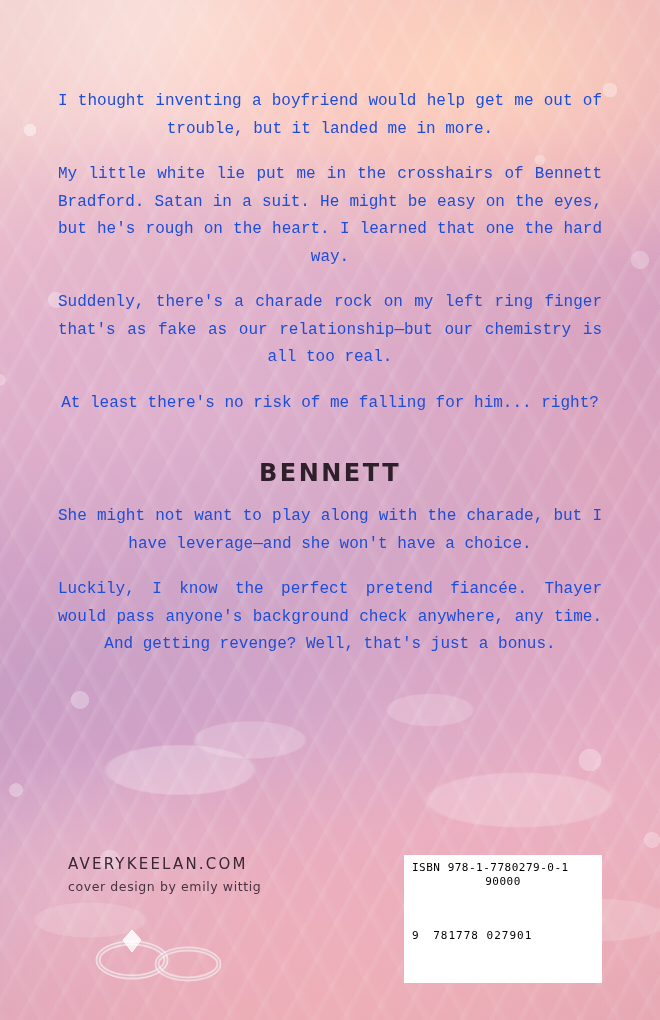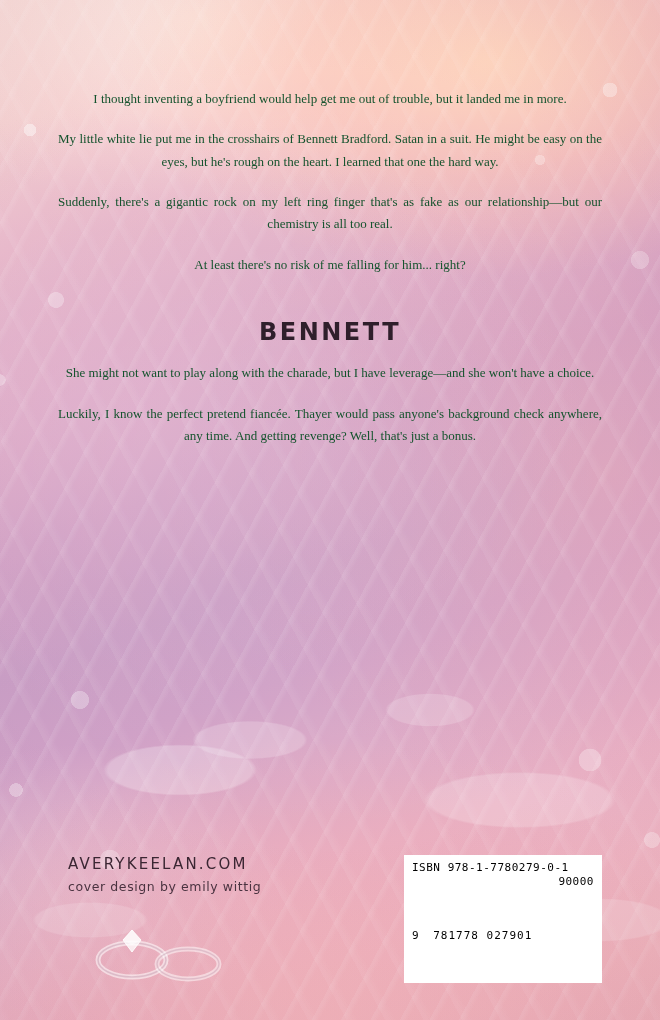--- a/index.html
+++ b/index.html
@@ -142,24 +142,24 @@
     font-size: 24px;
     letter-spacing: 2.5px;
     color: #2f1f2b;
     margin: 0 0 16px 0;
   }
   .heading.second {
     margin-top: 42px;
   }
   p.para {
     margin: 0 0 18px 0;
-    font-family: Liberation Serif, serif;
-    font-size: 13px;
+    font-family: Liberation Mono, monospace;
+    font-size: 16px;
     line-height: 1.72;
-    color: #14532d;
+    color: #1d4ed8;
     text-align: justify;
     text-align-last: center;
     hyphens: none;
   }
   p.para.center {
     text-align: left;
     text-align-last: center;
   }
 
   
@@ -270,42 +270,42 @@
     <ellipse cx="118" cy="62" rx="31" ry="15" fill="none" stroke="rgba(190,150,170,0.4)" stroke-width="1.4"></ellipse>
     <polygon points="62,28 71,38 62,50 53,38" fill="rgba(255,255,255,0.75)" stroke="rgba(255,255,255,0.9)" stroke-width="1"></polygon>
     <polygon points="62,28 71,38 62,43 53,38" fill="rgba(255,255,255,0.45)"></polygon>
   </svg>
 
   <div class="content">
     <div class="blurb">
 
       <p class="para">I thought inventing a boyfriend would help get me out of trouble, but it landed me in more.</p>
       <p class="para">My little white lie put me in the crosshairs of Bennett Bradford. Satan in a suit. He might be easy on the eyes, but he's rough on the heart. I learned that one the hard way.</p>
-      <p class="para">Suddenly, there's a gigantic rock on my left ring finger that's as fake as our relationship—but our chemistry is all too real.</p>
+      <p class="para">Suddenly, there's a charade rock on my left ring finger that's as fake as our relationship—but our chemistry is all too real.</p>
       <p class="para center">At least there's no risk of me falling for him... right?</p>
 
       <h2 class="heading second">BENNETT</h2>
       <p class="para">She might not want to play along with the charade, but I have leverage—and she won't have a choice.</p>
       <p class="para">Luckily, I know the perfect pretend fiancée. Thayer would pass anyone's background check anywhere, any time. And getting revenge? Well, that's just a bonus.</p>
 
     </div>
 
     <div class="footer">
       <div class="site">AVERYKEELAN.COM</div>
       <div class="credit">cover design by emily wittig</div>
     </div>
 
     <div class="barcode-box">
       <div class="isbn-row">
         <span>
           <span>ISBN</span>
           <span>978-1-7780279-0-1</span>
         </span>
       </div>
-      <div class="isbn-row" style="justify-content:flex-end;">
+      <div class="isbn-row" style="justify-content:center;">
         <span class="isbn-right">90000</span>
       </div>
       <div class="bars-wrap">
         <div class="bars-main">
           <div class="bars" id="bars-main">
               <span class="b" style="width:1px;flex:0 0 1px;"></span>
               <span class="w" style="width:2px;flex:0 0 2px;"></span>
               <span class="b" style="width:3px;flex:0 0 3px;"></span>
               <span class="w" style="width:1px;flex:0 0 1px;"></span>
               <span class="b" style="width:1px;flex:0 0 1px;"></span>

